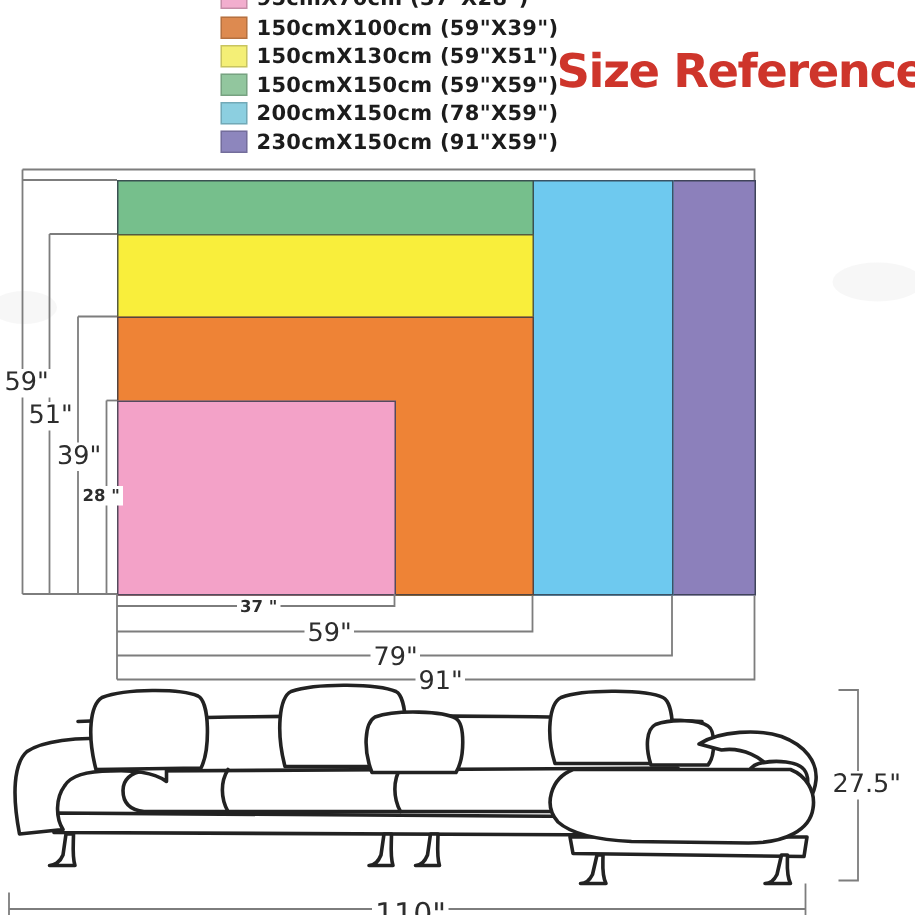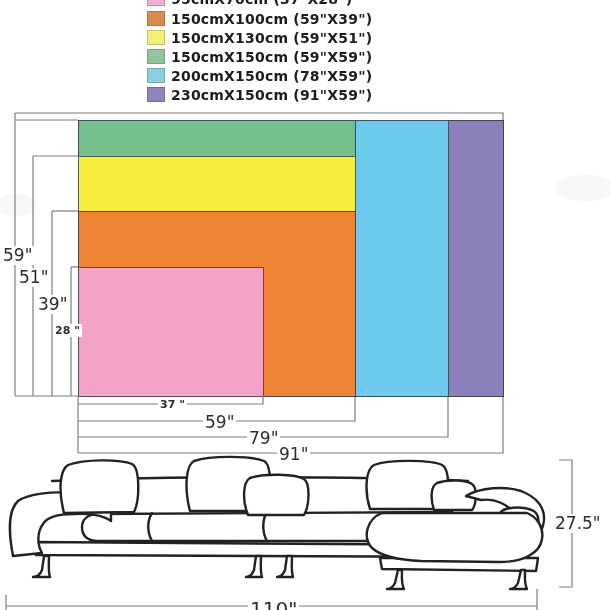--- a/index.html
+++ b/index.html
@@ -70,20 +70,21 @@
     <div class="legend-row" style="top:66px">
       <span class="legend-swatch" style="background-color: rgb(140, 207, 224);"></span>
       <span class="legend-label">200cmX150cm (78"X59")</span>
     </div>
     <div class="legend-row" style="top:85px">
       <span class="legend-swatch" style="background-color: rgb(141, 134, 189);"></span>
       <span class="legend-label">230cmX150cm (91"X59")</span>
     </div>
   </div>
 
+  <div class="title" style="color: rgb(206, 53, 43);">Size Reference</div>
 
   <div>
     <div class="size-rect rect-purple" style="background-color: rgb(140, 128, 187);"></div>
     <div class="size-rect rect-blue" style="background-color: rgb(110, 201, 239);"></div>
     <div class="size-rect rect-green" style="background-color: rgb(118, 191, 140);"></div>
     <div class="size-rect rect-yellow" style="background-color: rgb(249, 238, 59);"></div>
     <div class="size-rect rect-orange" style="background-color: rgb(238, 131, 54);"></div>
     <div class="size-rect rect-pink" style="background-color: rgb(243, 162, 200);"></div>
   </div>
 

